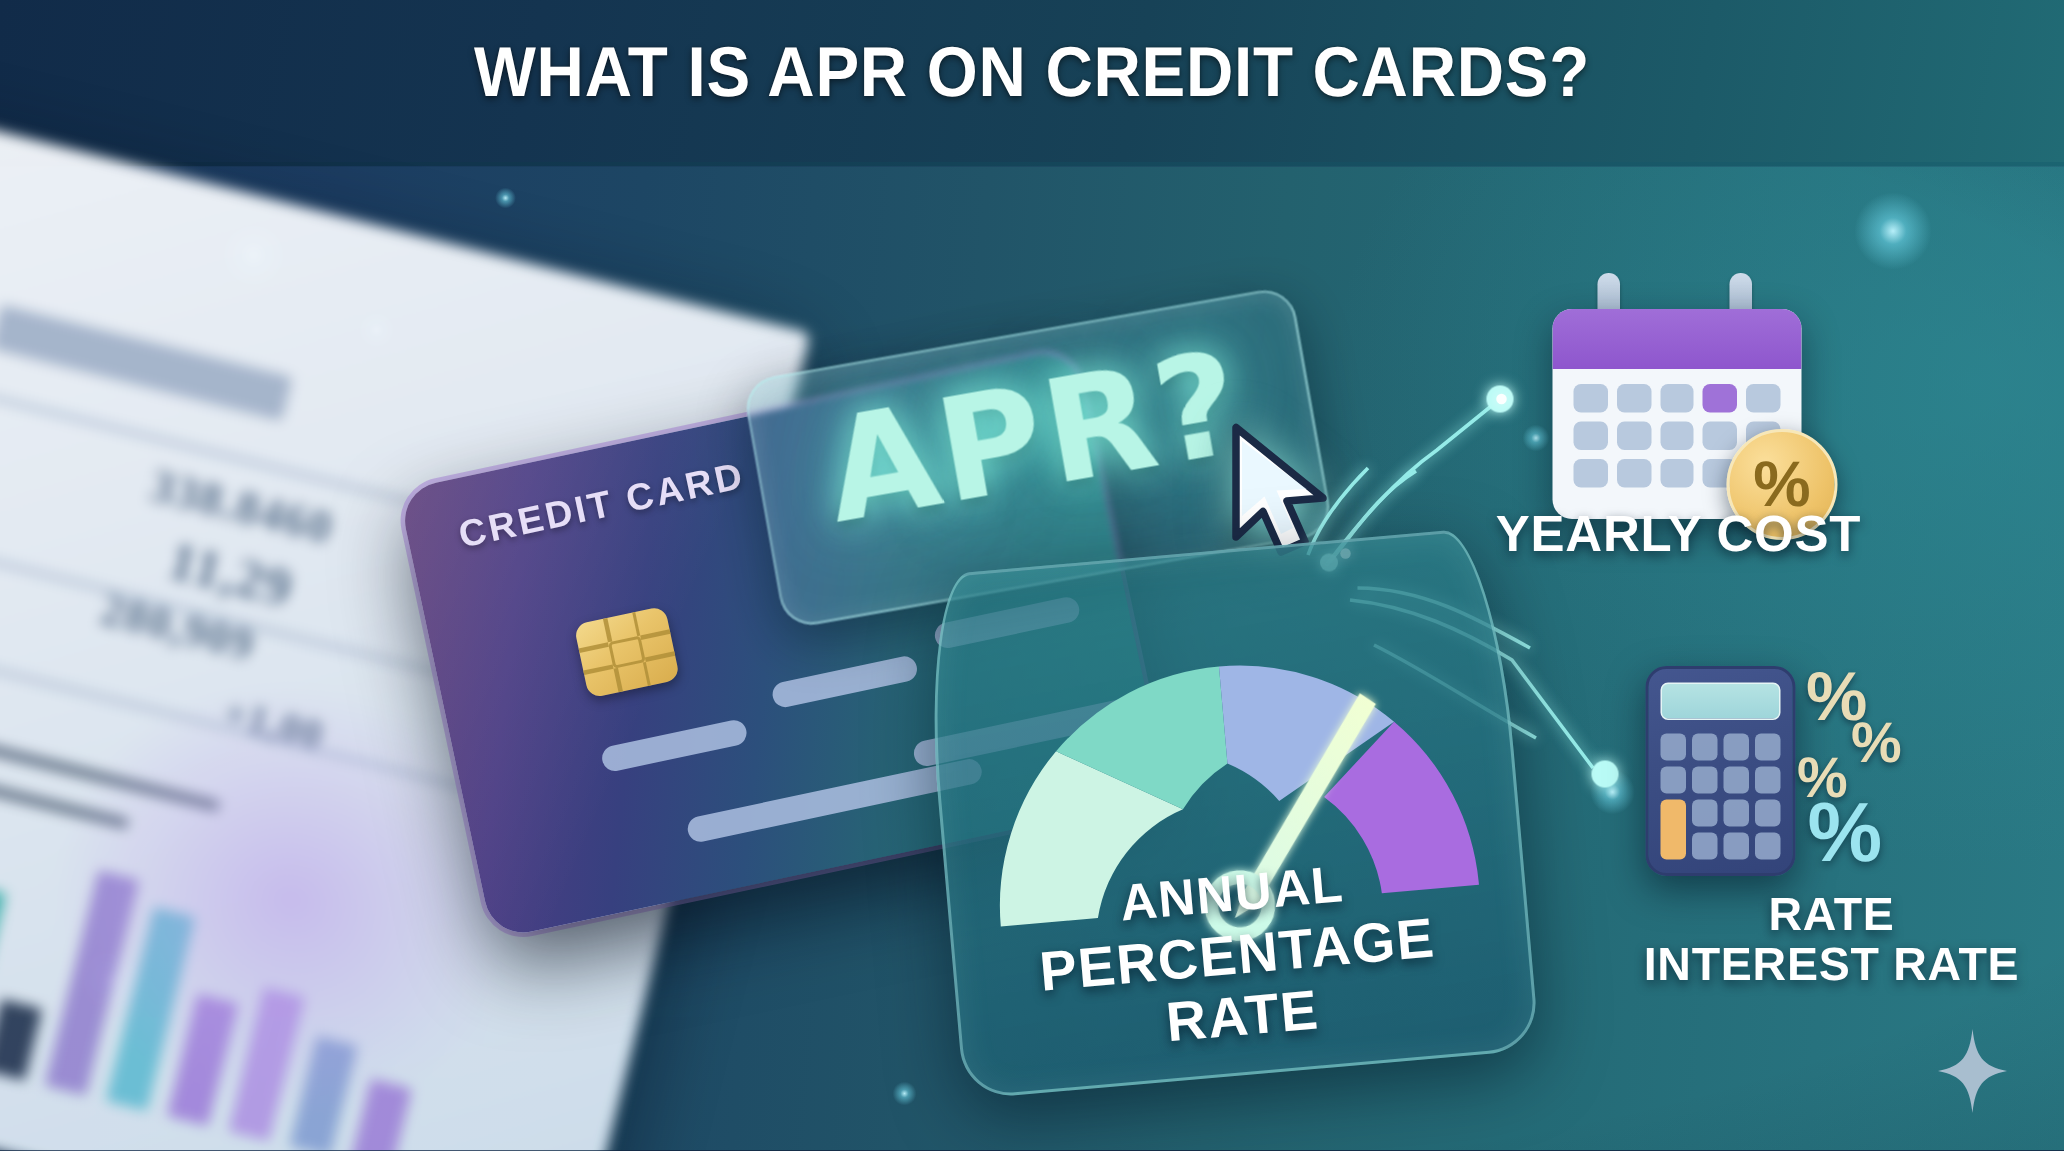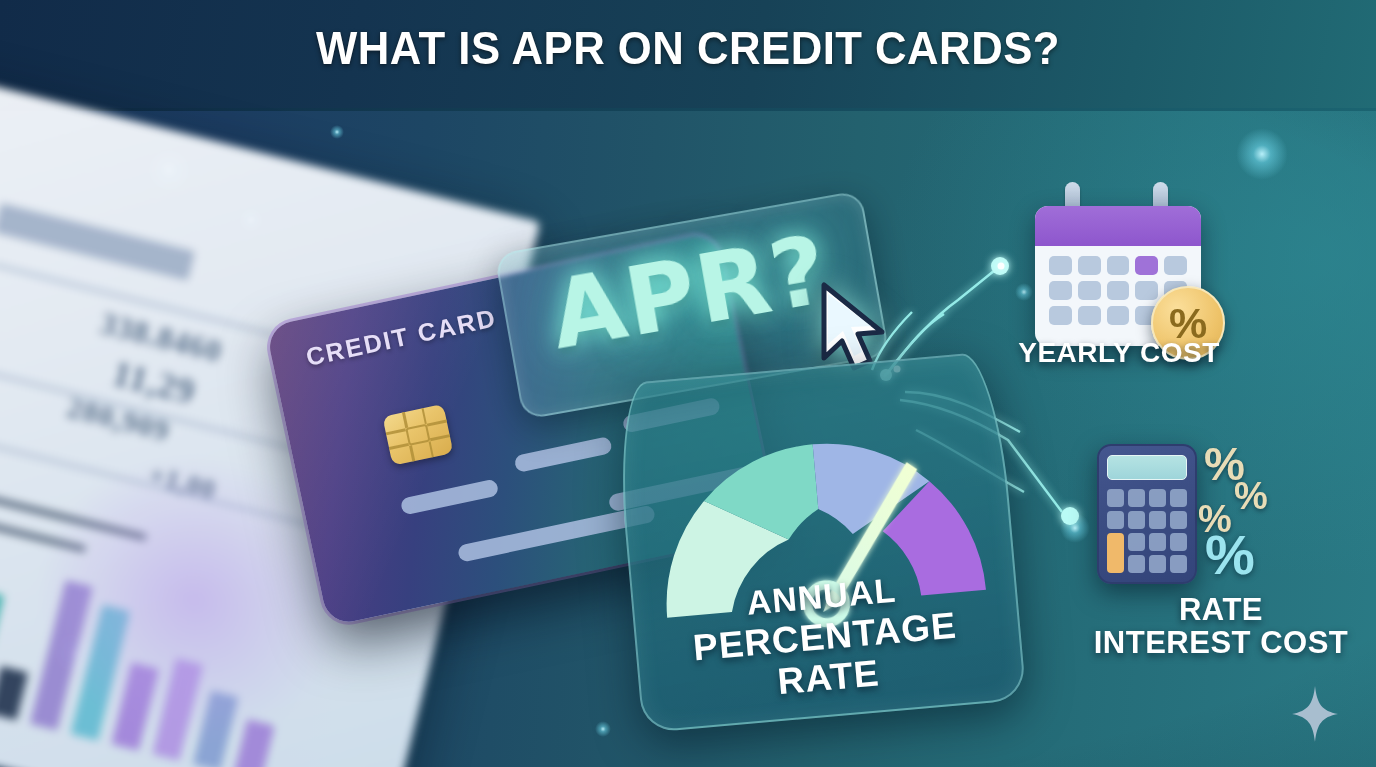--- a/index.html
+++ b/index.html
@@ -155,21 +155,21 @@
   .cal-cell.on{background:#9f72d8;}
   .cal-pct{
     position:absolute;right:-24px;bottom:-14px;width:74px;height:74px;border-radius:50%;
     background:radial-gradient(circle at 34% 30%,#fbdf9b,#eec369 62%,#dfb052 100%);
     border:2px solid #f7e7b8;box-shadow:0 5px 14px rgba(2,18,32,.5);
     display:flex;align-items:center;justify-content:center;
     color:#8a6a1e;font-weight:bold;font-size:43px;line-height:1;
   }
   .yearly-cost{
     position:absolute;left:974px;top:337px;width:290px;text-align:center;
-    color:#fff;font-weight:bold;font-size:28px;letter-spacing:.5px;
+    color:#fff;font-weight:bold;font-size:34px;letter-spacing:.5px;
     text-shadow:0 3px 7px rgba(0,20,35,.6);white-space:nowrap;
   }
 
   
   .calc{
     position:absolute;left:1097px;top:444px;width:100px;height:140px;border-radius:14px;
     background:linear-gradient(165deg,#44568f 0%,#3c4e84 40%,#33447a 100%);
     border:2px solid #2e3d6e;box-shadow:0 9px 24px rgba(2,18,32,.5);
     padding:9px 8px;
   }
@@ -387,20 +387,20 @@
       <div class="key"></div>
       <div class="key"></div>
     </div>
   </div>
   <div class="pct gold" style="left:1204px;top:441px;font-size:46px;">%</div>
   <div class="pct gold" style="left:1234px;top:477px;font-size:38px;">%</div>
   <div class="pct gold" style="left:1198px;top:500px;font-size:38px;">%</div>
   <div class="pct mint" style="left:1205px;top:527px;font-size:56px;">%</div>
   <div class="daily-calc">
     <span>RATE</span>
-    <span class="l2">INTEREST COST</span>
+    <span class="l2">INTEREST RATE</span>
   </div>
 
   <svg class="sparkle" viewBox="0 0 46 56">
     <path d="M23 0 C25 18, 30 25, 46 28 C30 31, 25 38, 23 56 C21 38, 16 31, 0 28 C16 25, 21 18, 23 0 Z" fill="#b3c4d6" opacity=".92"></path>
   </svg>
 
 </div>
 
 </body></html>

